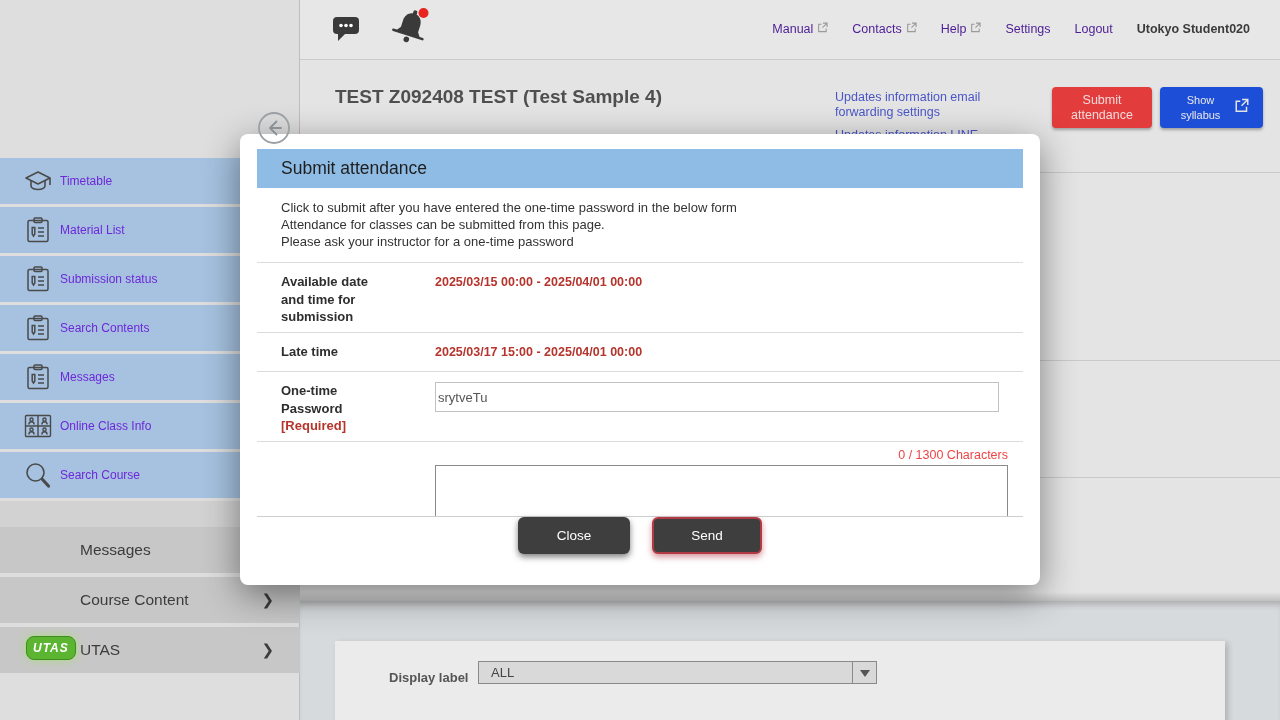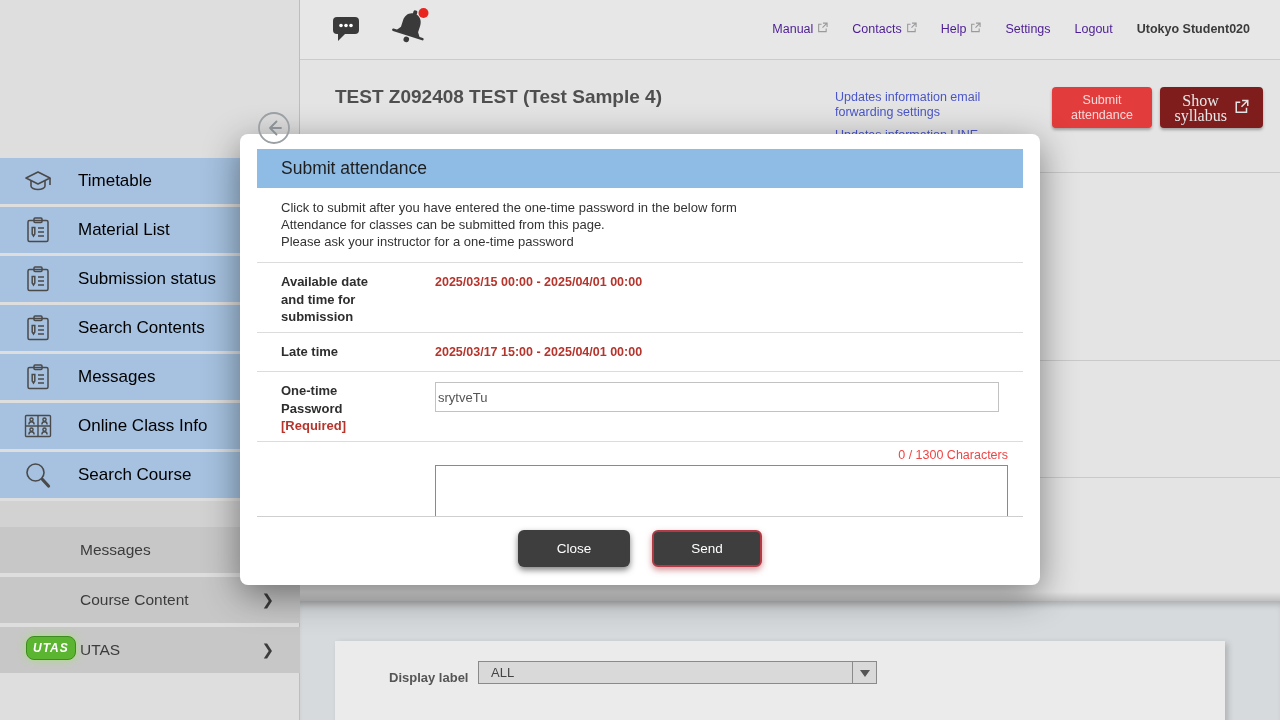--- a/index.html
+++ b/index.html
@@ -13,21 +13,21 @@
   .logo-rings{position:absolute;left:104px;top:52px;width:58px;height:58px;border-radius:50%;
     border:2px solid #e6d392;}
   .logo-rings::after{content:"";position:absolute;left:3px;top:3px;width:48px;height:48px;
     border-radius:50%;border:2px solid #dfc27b;}
   .logo-text{position:absolute;left:38px;top:52px;font-size:52px;color:#6f9fc8;
     letter-spacing:7px;line-height:56px;}
   .logo-sub{position:absolute;left:196px;top:62px;color:#93a9bd;font-size:20px;line-height:23px;letter-spacing:2px;}
   .menu{position:absolute;top:158px;left:0;width:300px;}
   .menu-item{height:46px;margin-bottom:3px;background:#a6c2e0;display:flex;align-items:center;cursor:pointer;}
   .menu-icon{width:36px;margin-left:20px;display:flex;justify-content:center;align-items:center;}
-  .menu-label{margin-left:22px;font-size:17px;color:#000000;}
+  .menu-label{margin-left:4px;font-size:12px;color:#6d28d9;}
   .band{position:absolute;top:501px;left:0;width:300px;height:26px;background:#d2d2d2;}
   .secondary{position:absolute;top:527px;left:0;width:300px;}
   .sec-item{height:46px;margin-bottom:4px;background:#c7c7c7;display:flex;align-items:center;position:relative;cursor:pointer;}
   .sec-label{margin-left:80px;font-size:15.5px;color:#3c3c3c;}
   .chevron{position:absolute;right:26px;font-size:15px;color:#3c3c3c;}
   .utas-badge{position:absolute;left:26px;top:9px;background:#5cb531;color:#fff;
     font-size:12px;font-weight:bold;font-style:italic;padding:4px 6px;border-radius:8px;
     border:1px solid #3e8c1f;box-shadow:0 0 8px #a8dd7c;letter-spacing:1px;}
 
   
@@ -44,23 +44,23 @@
   .content::after{content:"";position:absolute;bottom:0;left:0;width:100%;height:9px;
     background:linear-gradient(rgba(0,0,0,0),rgba(0,0,0,0.16));}
   .hline{position:absolute;left:0;width:980px;border-top:1px solid #c9c9c9;}
   .page-title{position:absolute;left:35px;top:26px;font-size:19px;font-weight:bold;color:#4f4f4f;}
   .updates{position:absolute;left:535px;top:30px;width:168px;font-size:12.5px;line-height:15px;}
   .upd-link{color:#4a55c8;cursor:pointer;display:block;}
   .upd-link + .upd-link{margin-top:8px;}
   .btn-red{position:absolute;left:752px;top:27px;width:100px;height:41px;background:#e23c3c;
     color:#f3dada;border:none;border-radius:4px;font-size:12.5px;line-height:15px;
     font-family:inherit;cursor:pointer;box-shadow:0 2px 3px rgba(0,0,0,.3);}
-  .btn-gray{position:absolute;left:860px;top:27px;width:103px;height:41px;background:#7f1d1d;
-    color:#e8e8e8;border:none;border-radius:4px;font-size:16px;line-height:15px;
-    font-family:Liberation Serif, serif;cursor:pointer;box-shadow:0 2px 3px rgba(0,0,0,.3);
+  .btn-gray{position:absolute;left:860px;top:27px;width:103px;height:41px;background:#1d4ed8;
+    color:#e8e8e8;border:none;border-radius:4px;font-size:11px;line-height:15px;
+    font-family:Liberation Sans, sans-serif;cursor:pointer;box-shadow:0 2px 3px rgba(0,0,0,.3);
     display:flex;align-items:center;justify-content:center;gap:7px;}
 
   
   .bottom{position:absolute;left:300px;top:601px;width:980px;height:119px;background:#d6dadc;
     box-shadow:inset 0 7px 7px -4px rgba(0,0,0,.22);}
   .panel{position:absolute;left:35px;top:40px;width:890px;height:90px;background:#ebebeb;
     box-shadow:3px 2px 6px rgba(0,0,0,.18);}
   .panel-label{position:absolute;left:54px;top:29px;font-size:13px;font-weight:bold;color:#555;}
   .select{position:absolute;left:143px;top:20px;width:399px;height:23px;background:#d9d9d9;
     border:1px solid #8a8a8a;box-sizing:border-box;display:flex;align-items:center;cursor:pointer;}
@@ -85,21 +85,21 @@
   .mrow-value{font-size:12.5px;font-weight:bold;color:#b5342c;line-height:17.5px;padding-top:1px;}
   .required{color:#b5342c;display:block;width:106px;}
   .otp-input{width:573px;height:30px;border:1px solid #c2c2c2;background:#fff;font-size:13px;
     color:#555;padding:0 2px;box-sizing:border-box;font-family:inherit;}
   .row4{border-top:1px solid #dcdcdc;height:75px;box-sizing:border-box;padding:6px 15px 0 0;}
   .char-count{text-align:right;font-size:12.5px;color:#ef4444;margin-bottom:3px;}
   .ta-wrap{margin-left:178px;width:575px;height:51px;overflow:hidden;}
   .comment-ta{width:573px;height:80px;border:1px solid #8a8a8a;resize:none;box-sizing:border-box;
     font-family:inherit;font-size:13px;}
   .modal-footer{border-top:1px solid #cfcfcf;height:68px;display:flex;justify-content:center;
-    align-items:flex-start;gap:22px;padding-top:13px;}
+    align-items:flex-start;gap:22px;}
   .btn-close{width:112px;height:37px;background:#3e3e3e;color:#fff;font-size:13.5px;
     border:none;border-radius:6px;font-family:inherit;cursor:pointer;box-shadow:0 3px 6px rgba(0,0,0,.5);}
   .btn-send{width:110px;height:37px;background:#3e3e3e;color:#fff;font-size:13.5px;
     border:2px solid #b23a44;border-radius:6px;font-family:inherit;cursor:pointer;
     box-sizing:border-box;box-shadow:0 3px 6px rgba(176,58,68,.55);}
 </style>
 </head>
 <body>
 
 <div class="screen">

